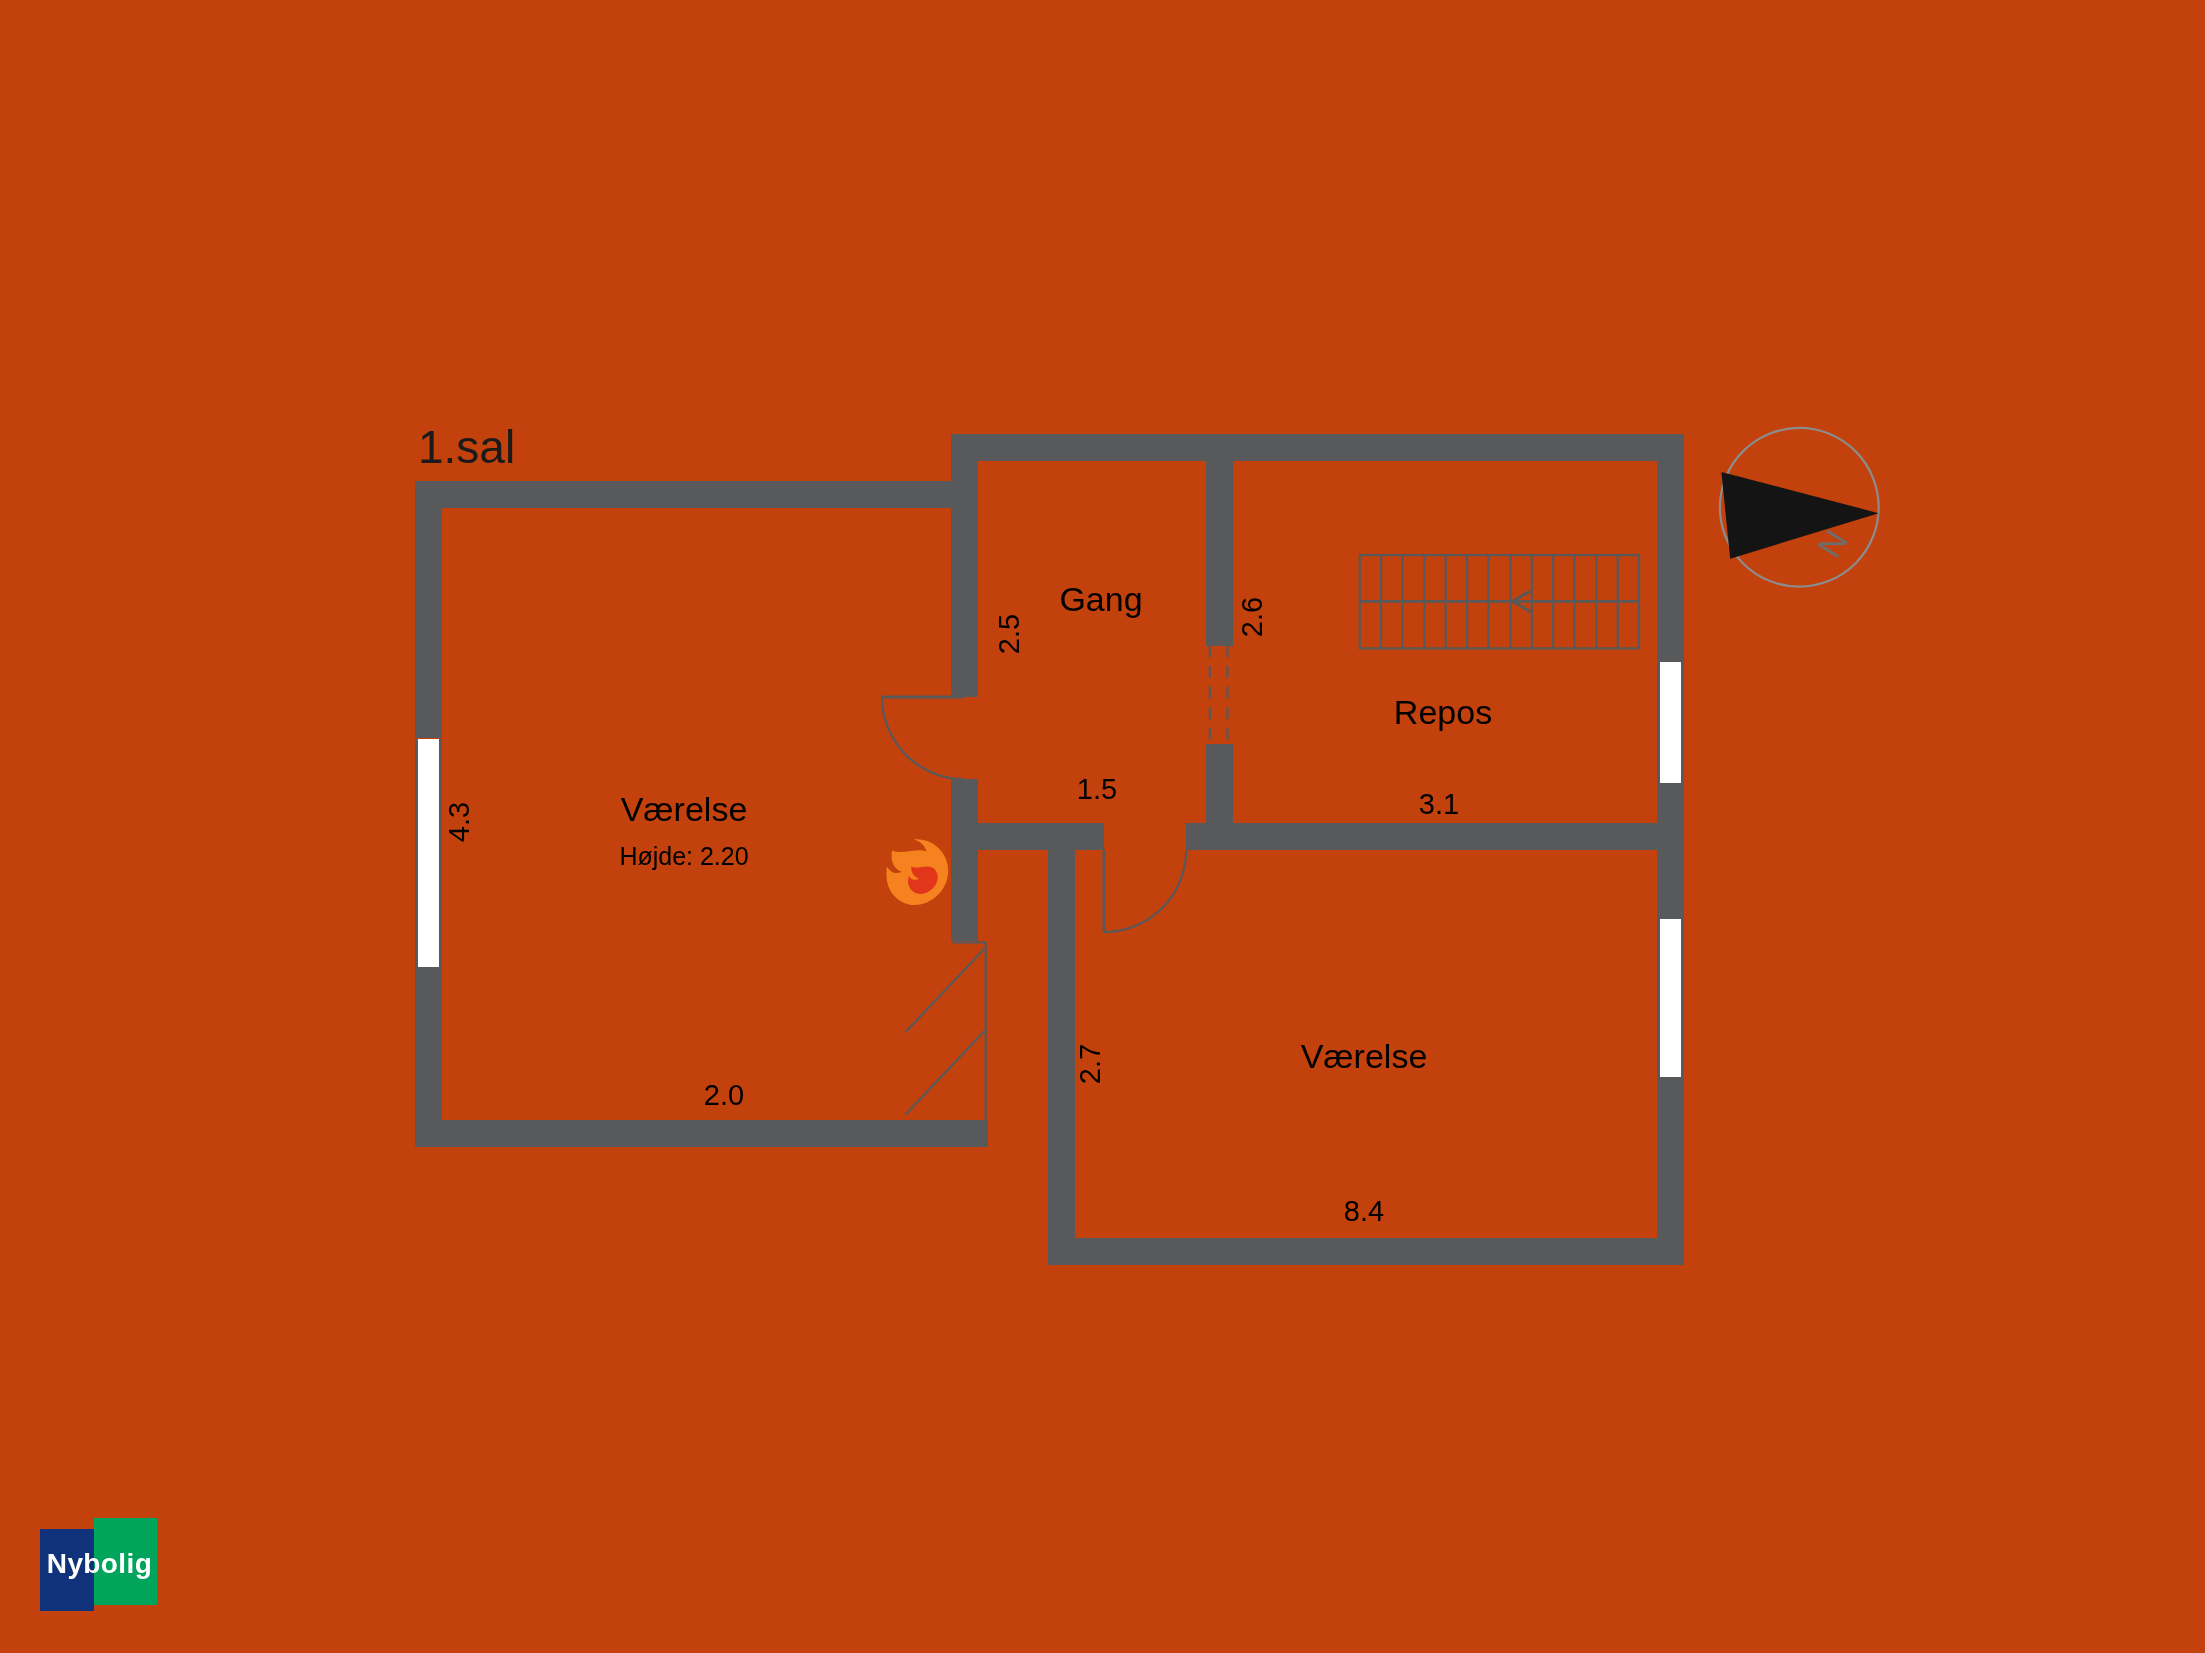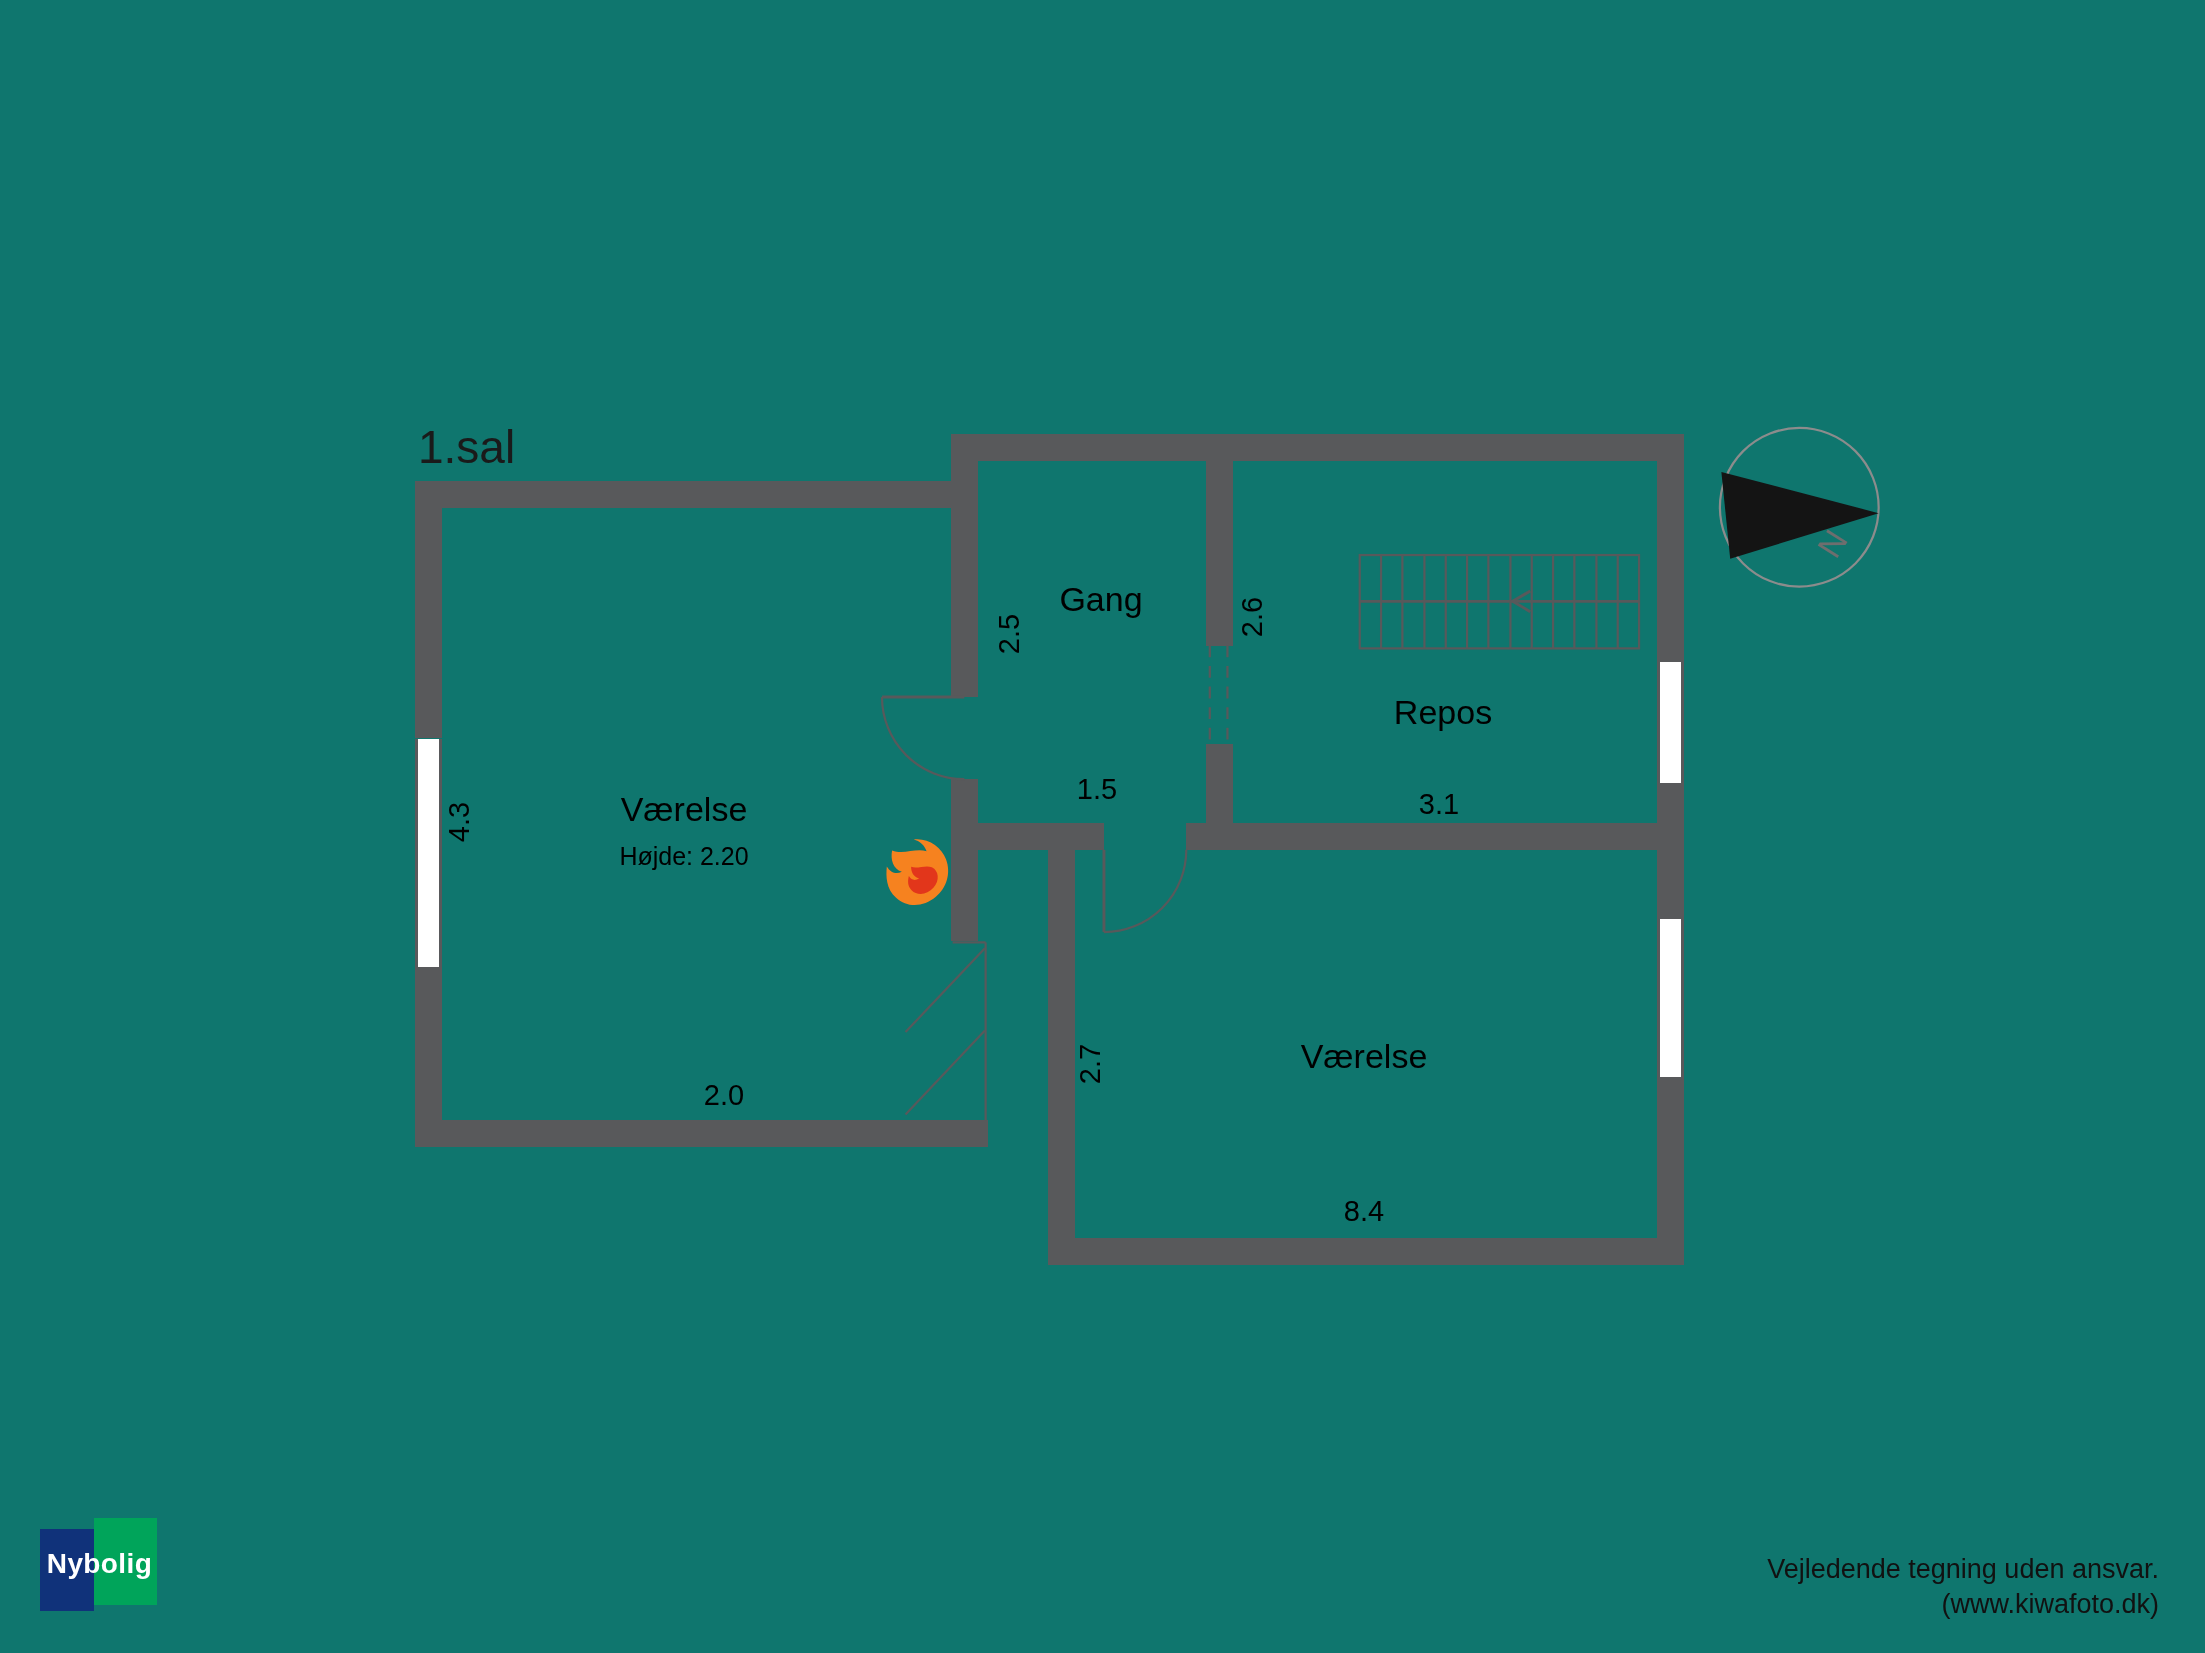--- a/index.html
+++ b/index.html
@@ -1,17 +1,17 @@
 <!DOCTYPE html>
 <html style="--wall: #58595b; --flame-outer: #f6821f; --flame-inner: #e2361b; --brand-blue: #10327a; --brand-green: #00a45a; --background: #ffffff;font-size:11.8px"><head>
 <meta charset="utf-8">
 <style>
   html,body{margin:0;padding:0;background:#ffffff;}
   .canvas{
-    position:relative;width:2205px;height:1654px;background:#0f766e;overflow:hidden;
+    position:relative;width:2205px;height:1654px;background:#c2410c;overflow:hidden;
     font-family:"Liberation Sans", sans-serif;color:#000;
   }
   .wall{position:absolute;background:var(--wall,#58595b);}
   .window{position:absolute;background:#ffffff;}
   .window::before,.window::after{content:"";position:absolute;top:0;bottom:0;width:2.9px;background:var(--wall,#58595b);}
   .window::before{left:0;}
   .window::after{right:0;}
   .floor-label{position:absolute;left:418px;top:420px;font-size:46px;color:#1a1a1a;}
   .room-label{position:absolute;transform:translate(-50%,-50%);font-size:34px;white-space:nowrap;}
   .room-note{position:absolute;transform:translate(-50%,-50%);font-size:25px;white-space:nowrap;}
@@ -137,19 +137,15 @@
   <div class="room-label" style="left:1364px;top:1056px;">Værelse</div>
   <div class="dim v" style="left:1090px;top:1064px;">2.7</div>
   <div class="dim" style="left:1364px;top:1211px;">8.4</div>
 
   <div class="logo">
     <div class="sq-blue"></div>
     <div class="sq-green"></div>
     <div class="wordmark">Nybolig</div>
   </div>
 
-  <div class="disclaimer">
-    <div>Vejledende tegning uden ansvar.</div>
-    <div>(www.kiwafoto.dk)</div>
-  </div>
 
 </div>
 
 
 </body></html>

